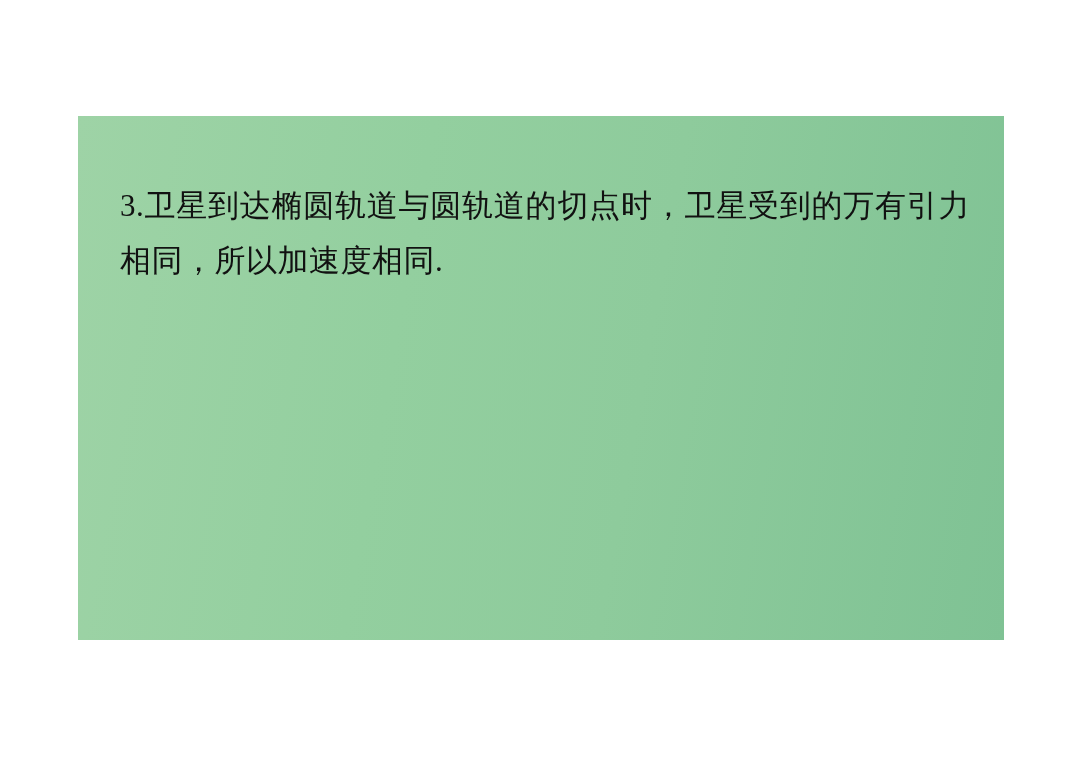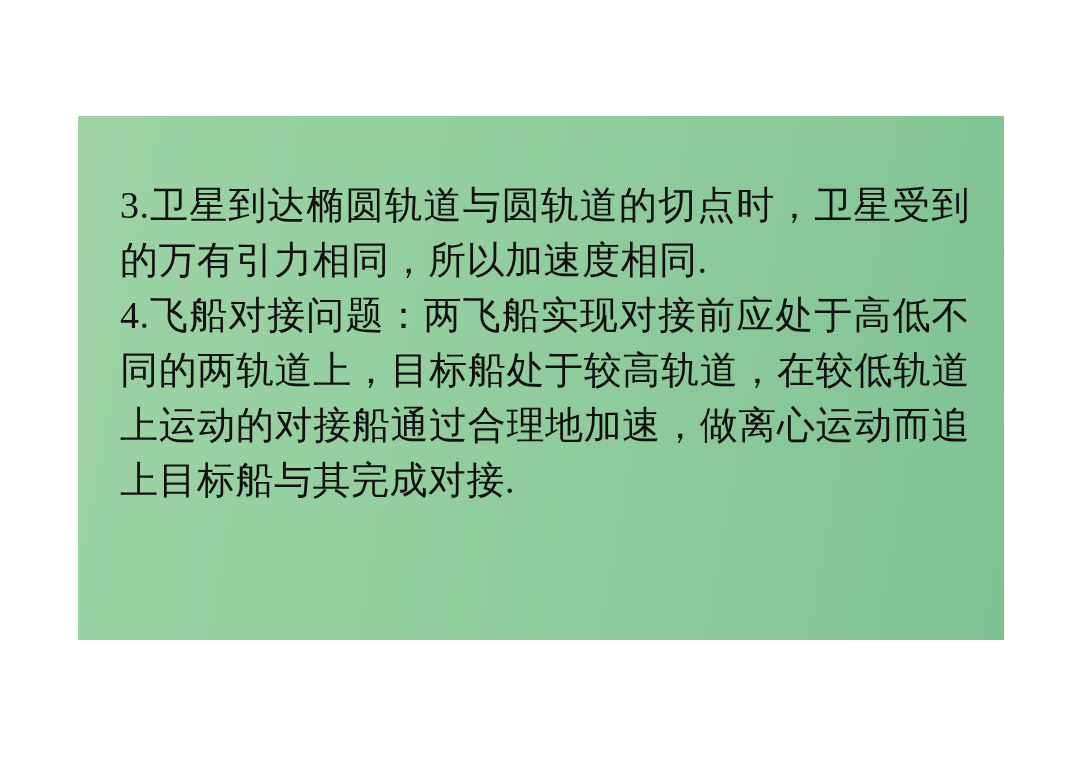--- a/index.html
+++ b/index.html
@@ -29,35 +29,34 @@
     height: 524px;
     background: linear-gradient(100deg, #9ed3a6 0%, #93cf9f 35%, #8ecb9c 60%, #7fc294 100%);
     box-sizing: border-box;
   }
   .text-body {
     position: absolute;
     left: 42px;
     top: 62px;
     width: 850px;
     color: #111111;
-    font-size: 38px;
+    font-size: 31px;
     line-height: 55px;
     letter-spacing: 0.5px;
     text-align: justify;
     font-family: "Liberation Serif", serif;
   }
   .para {
     margin: 0;
     padding: 0;
     text-indent: 0;
   }
 </style>
 </head>
 <body>
 
 <div class="slide">
   <div class="content-panel">
     <div class="text-body">
       <p class="para">3.卫星到达椭圆轨道与圆轨道的切点时，卫星受到的万有引力相同，所以加速度相同.</p>
-      <p class="para">4.飞船对接问题：两飞船实现对接前应处于高低不同的两轨道上，目标船处于较高轨道，在较低轨道上运动的对接船通过合理地加速，做离心运动而追上目标船与其完成对接.</p>
     </div>
   </div>
 </div>
 
 </body></html>

